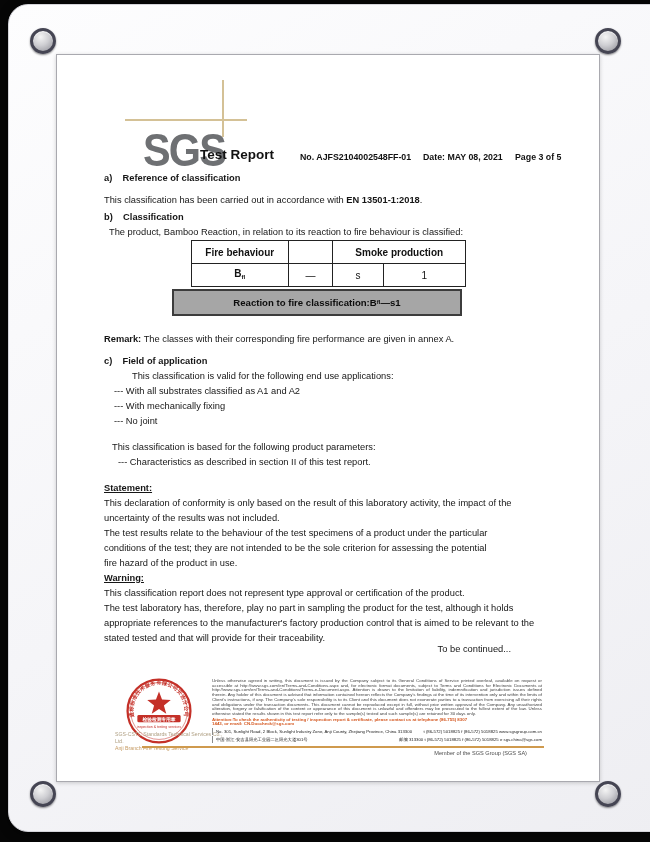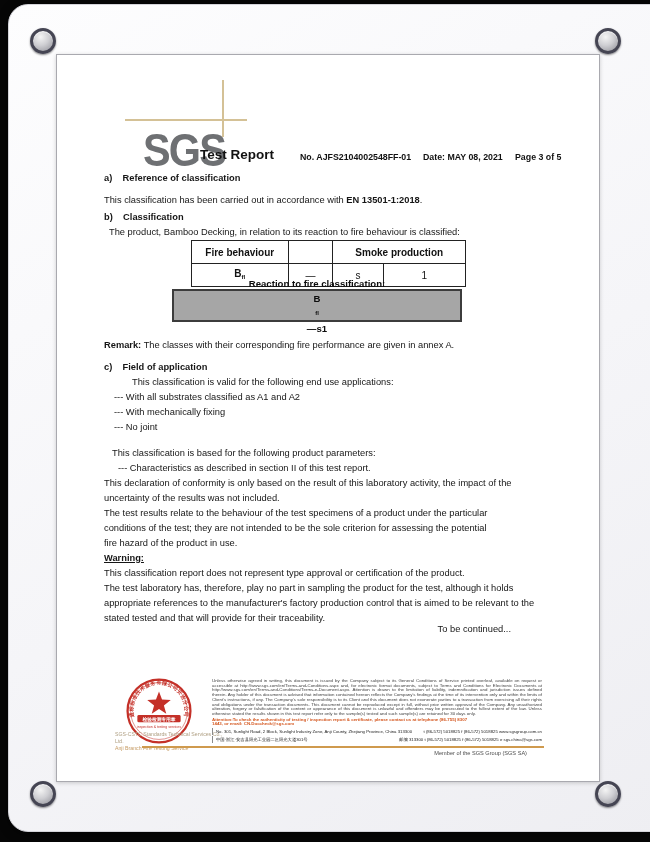--- a/index.html
+++ b/index.html
@@ -34,23 +34,23 @@
   .mt1{margin-top:7px}.mt2{margin-top:2px}.mt6{margin-top:16px}.mt7{margin-top:7px}
   .mt11{margin-top:11px}
   
   .cls-table{margin:0 0 0 87px;border-collapse:collapse;width:275px;height:44px;font-size:10px;color:#111;}
   .cls-table td{border:1px solid #222;text-align:center;vertical-align:middle;padding:0;height:22px;}
   .cls-table .c1{width:97px;font-weight:700}.cls-table .c2{width:45px}
   .cls-table .c3{width:50px}.cls-table .c4{width:83px}
   .cls-table .hd{font-weight:700}
   sub.fl{font-size:.62em;vertical-align:-2px;}
   
-  .banner{margin:2px 0 0 68px;width:290px;height:33px;background:#a6a6a6;border:2px solid #3c3c3c;
+  .banner{margin:2px 0 0 68px;width:290px;height:27px;background:#a6a6a6;border:2px solid #3c3c3c;
     box-sizing:border-box;display:flex;align-items:center;justify-content:center;
-    font-size:9.6px;font-weight:700;color:#0d0d0d;flex-direction:column;}
+    font-size:9.6px;font-weight:700;color:#0d0d0d;}
   .continued{text-align:right;padding-right:33px;margin-top:-4px;}
   
   .stamp{position:absolute;left:68px;top:622px;width:68px;height:68px;}
   .company-lines{position:absolute;left:58px;top:676px;width:110px;font-size:5.2px;line-height:7px;}
   .company-l1{color:#b0a084;}
   .company-l2{color:#c59a62;}
   .legal-block{position:absolute;left:155px;top:624px;width:330px;color:#3f3f3f;}
   .legal-text{font-size:4.4px;line-height:4.7px;text-align:justify;}
   .attention{margin-top:1px;font-size:4.4px;line-height:4.8px;color:#d4561e;font-weight:700;}
   .addr-row{display:flex;justify-content:space-between;font-size:4.3px;line-height:7px;color:#222;
@@ -78,21 +78,21 @@
       <span class="rpt-title">Test Report</span>
       <span class="rpt-meta rpt-no">No. AJFS2104002548FF-01</span>
       <span class="rpt-meta rpt-date">Date: MAY 08, 2021</span>
       <span class="rpt-meta rpt-page">Page 3 of 5</span>
     </div>
 
     <div class="doc-body">
       <div class="ln bold mt2">a)    Reference of classification</div>
       <div class="ln mt1"><span>This classification has been carried out in accordance with </span><span class="bold">EN 13501-1:2018</span><span>.</span></div>
       <div class="ln bold mt2">b)    Classification</div>
-      <div class="ln ind5">The product, Bamboo Decking, in relation to its reaction to fire behaviour is classified:</div>
+      <div class="ln ind5">The product, Bamboo Reaction, in relation to its reaction to fire behaviour is classified:</div>
 
       <table class="cls-table">
         <tbody>
             <tr>
           <td class="c1 hd">Fire behaviour</td>
           <td class="c2"></td>
           <td class="hd" colspan="2">Smoke production</td>
         </tr>
         <tr>
           <td class="c1"><span>B</span><sub class="fl">fl</sub></td>
@@ -114,20 +114,21 @@
 
       <div class="ln bold mt7">c)    Field of application</div>
       <div class="ln ind28">This classification is valid for the following end use applications:</div>
       <div class="ln ind10">--- With all substrates classified as A1 and A2</div>
       <div class="ln ind10">--- With mechanically fixing</div>
       <div class="ln ind10">--- No joint</div>
 
       <div class="ln ind8 mt11">This classification is based for the following product parameters:</div>
       <div class="ln ind14">--- Characteristics as described in section II of this test report.</div>
 
+      <div class="ln mt11"><span class="bold ul">Statement:</span></div>
       <div class="ln">This declaration of conformity is only based on the result of this laboratory activity, the impact of the</div>
       <div class="ln">uncertainty of the results was not included.</div>
       <div class="ln">The test results relate to the behaviour of the test specimens of a product under the particular</div>
       <div class="ln">conditions of the test; they are not intended to be the sole criterion for assessing the potential</div>
       <div class="ln">fire hazard of the product in use.</div>
 
       <div class="ln"><span class="bold ul">Warning:</span></div>
       <div class="ln">This classification report does not represent type approval or certification of the product.</div>
       <div class="ln">The test laboratory has, therefore, play no part in sampling the product for the test, although it holds</div>
       <div class="ln">appropriate references to the manufacturer's factory production control that is aimed to be relevant to the</div>

